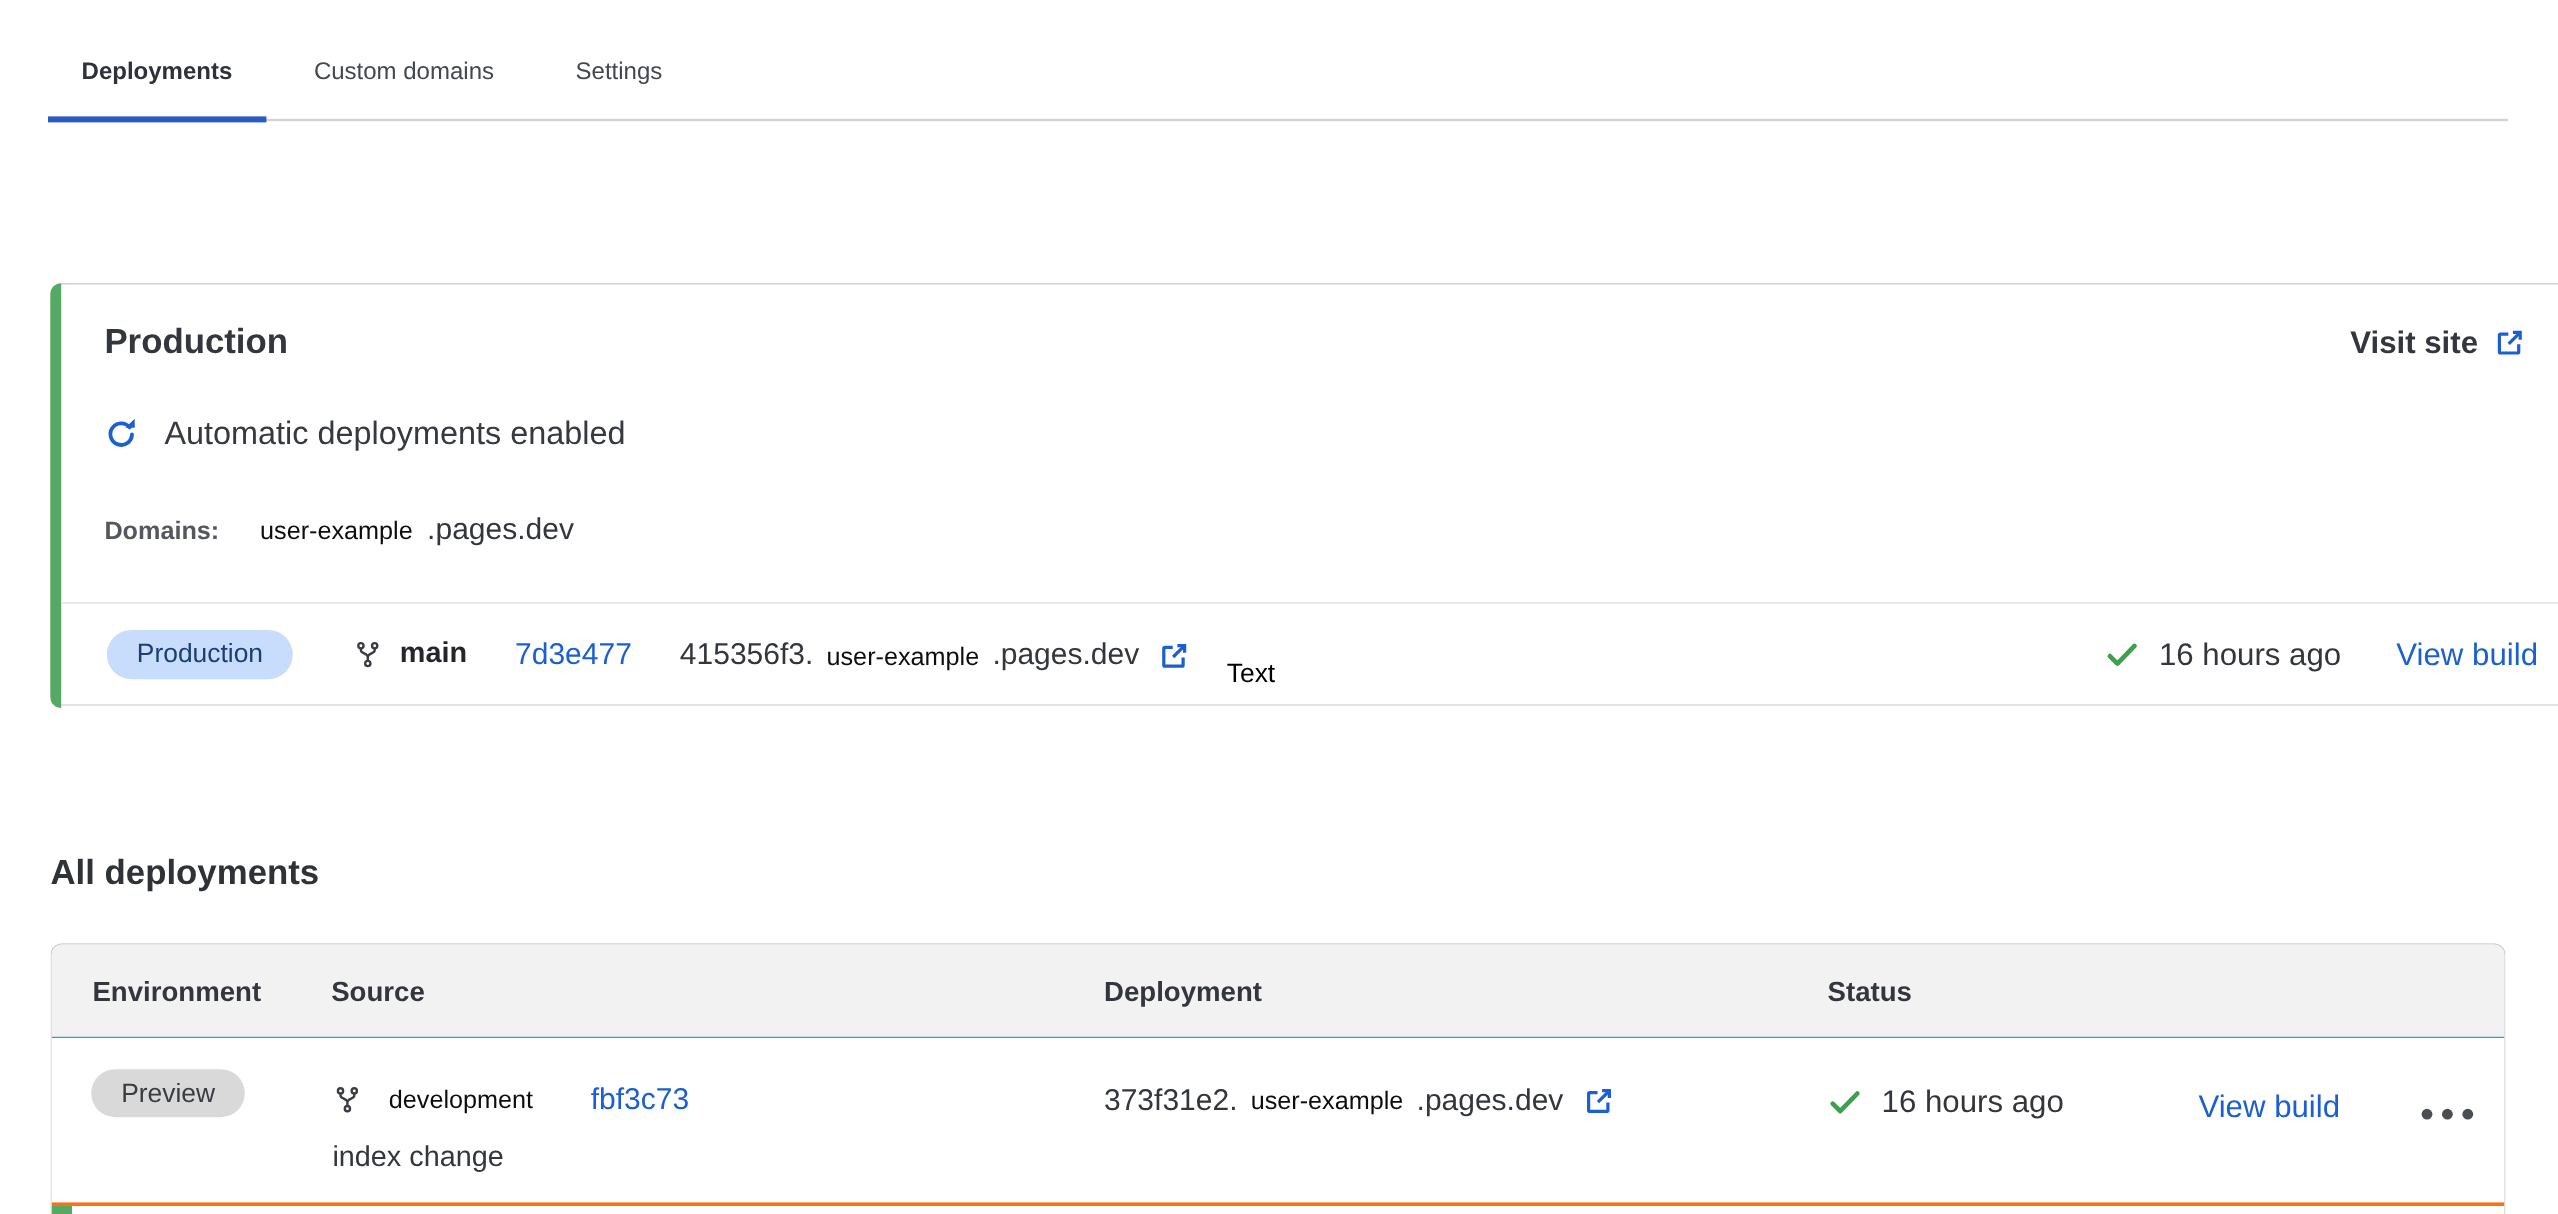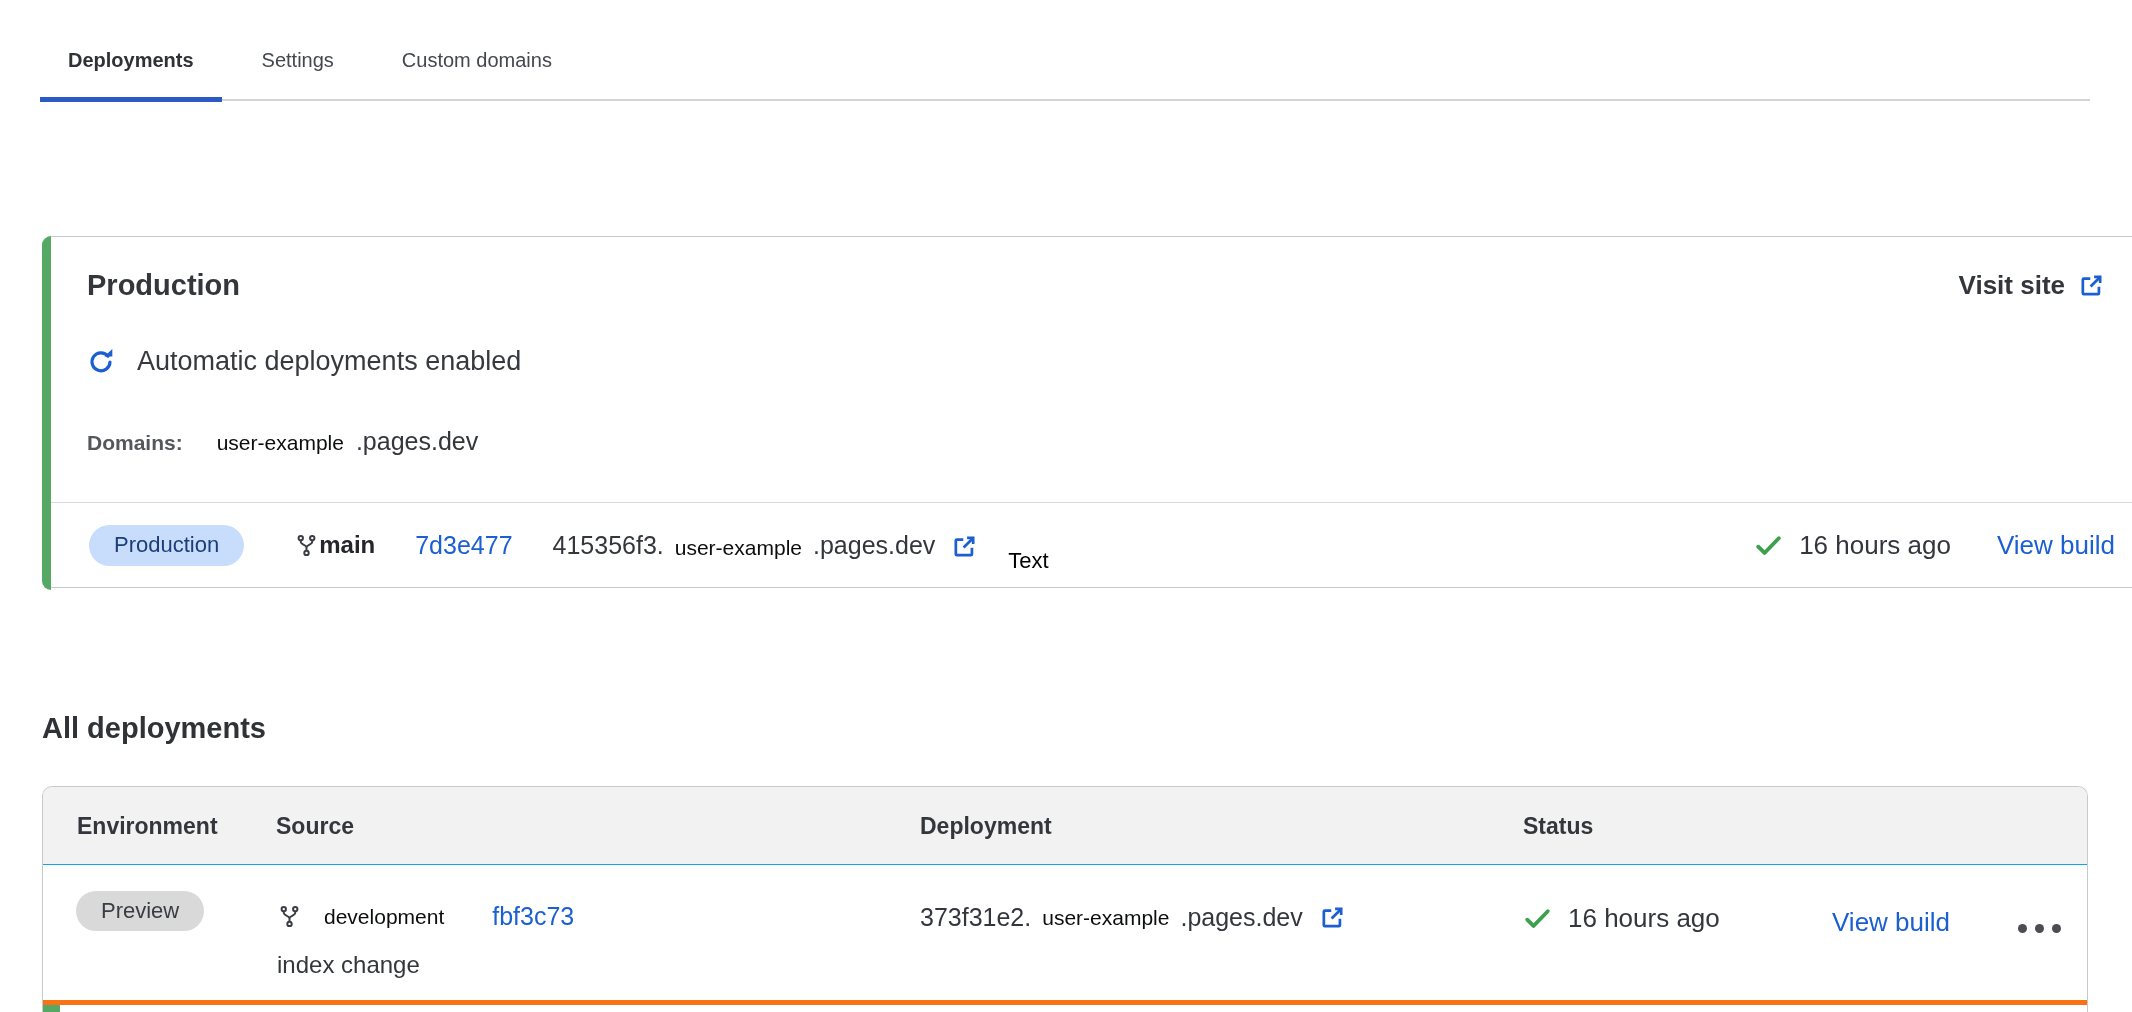--- a/index.html
+++ b/index.html
@@ -60,21 +60,21 @@
 
   .prod-row {
     position: absolute; left: 8px; right: 0; bottom: 0; height: 85px;
     border-top: 1px solid #d9d9d9;
     display: flex; align-items: center; padding: 0 38px;
   }
   .badge { font-size: 22px; padding: 7px 25px 8px; border-radius: 23px; white-space: nowrap; }
   .badge.production { background: #c8dcfb; color: #1b3e78; }
   .badge.preview { background: #d9d9d9; color: #393c41; }
 
-  .branch { display: flex; align-items: center; margin-left: 50px; }
+  .branch { display: flex; align-items: center; gap: 14px; margin-left: 50px; }
   .branch svg { width: 25px; height: 25px; color: #3a3d43; }
   .branch-name { font-size: 24px; font-weight: 700; color: #24262b; }
   .commit-link { margin-left: 40px; font-size: 25px; color: #1b5fd1; cursor: pointer; }
   .url {
     display: flex; align-items: flex-end; gap: 11px;
     margin-left: 40px; font-size: 25px; color: #33363c; cursor: pointer;
   }
   .url svg { width: 27px; height: 27px; color: #1b5fd1; margin-left: 5px; }
   .note { margin-left: 30px; font-size: 22px; color: #000000; align-self: flex-end; margin-bottom: 13px; }
   .spacer { flex: 1; }
@@ -96,21 +96,21 @@
     position: relative; height: 78px; background: #f2f2f2;
     border-bottom: 1px solid #0ea5e9;
     font-size: 23px; font-weight: 700; color: #33363c;
   }
   .th { position: absolute; top: 26px; }
   .th-environment { left: 34px; }
   .th-source { left: 233px; }
   .th-deployment { left: 877px; }
   .th-status { left: 1480px; }
 
-  .trow { position: relative; height: 140px; background: #fff; border-bottom: 5px solid #f97316; }
+  .trow { position: relative; height: 140px; background: #fff; border-bottom: 3px solid #f97316; }
   .cell-env { position: absolute; left: 33px; top: 33px; }
   .cell-source { position: absolute; left: 234px; top: 37px; display: flex; align-items: center; }
   .cell-source svg { width: 25px; height: 25px; color: #3a3d43; }
   .src-branch { margin-left: 22px; font-size: 21px; color: #0c0d0e; }
   .src-commit { margin-left: 48px; font-size: 25px; color: #1b5fd1; cursor: pointer; }
   .cell-msg { position: absolute; left: 234px; top: 86px; font-size: 24px; color: #33363c; text-align: center; }
   .cell-deploy {
     position: absolute; left: 877px; top: 38px;
     display: flex; align-items: center; gap: 11px; font-size: 25px; color: #33363c; cursor: pointer;
   }
@@ -121,22 +121,22 @@
   .cell-menu { position: absolute; left: 1973px; top: 53px; display: flex; gap: 8px; cursor: pointer; padding: 6px 2px; }
   .cell-menu i { width: 9px; height: 9px; border-radius: 50%; background: #4a4d52; }
 
   .peek { position: absolute; left: 0; bottom: 0; width: 17px; height: 7px; background: #55a964; }
 </style>
 </head>
 <body>
 
 <nav class="tabs">
   <div class="tab active">Deployments</div>
+  <div class="tab">Custom domains</div>
   <div class="tab">Settings</div>
-  <div class="tab">Custom domains</div>
 </nav>
 
 <section class="prod-card">
   <div class="green-bar"></div>
 
   <div class="card-head">
     <h2 class="card-title">Production</h2>
     <a class="visit">
       <span>Visit site</span>
       <svg viewBox="0 0 24 24">

